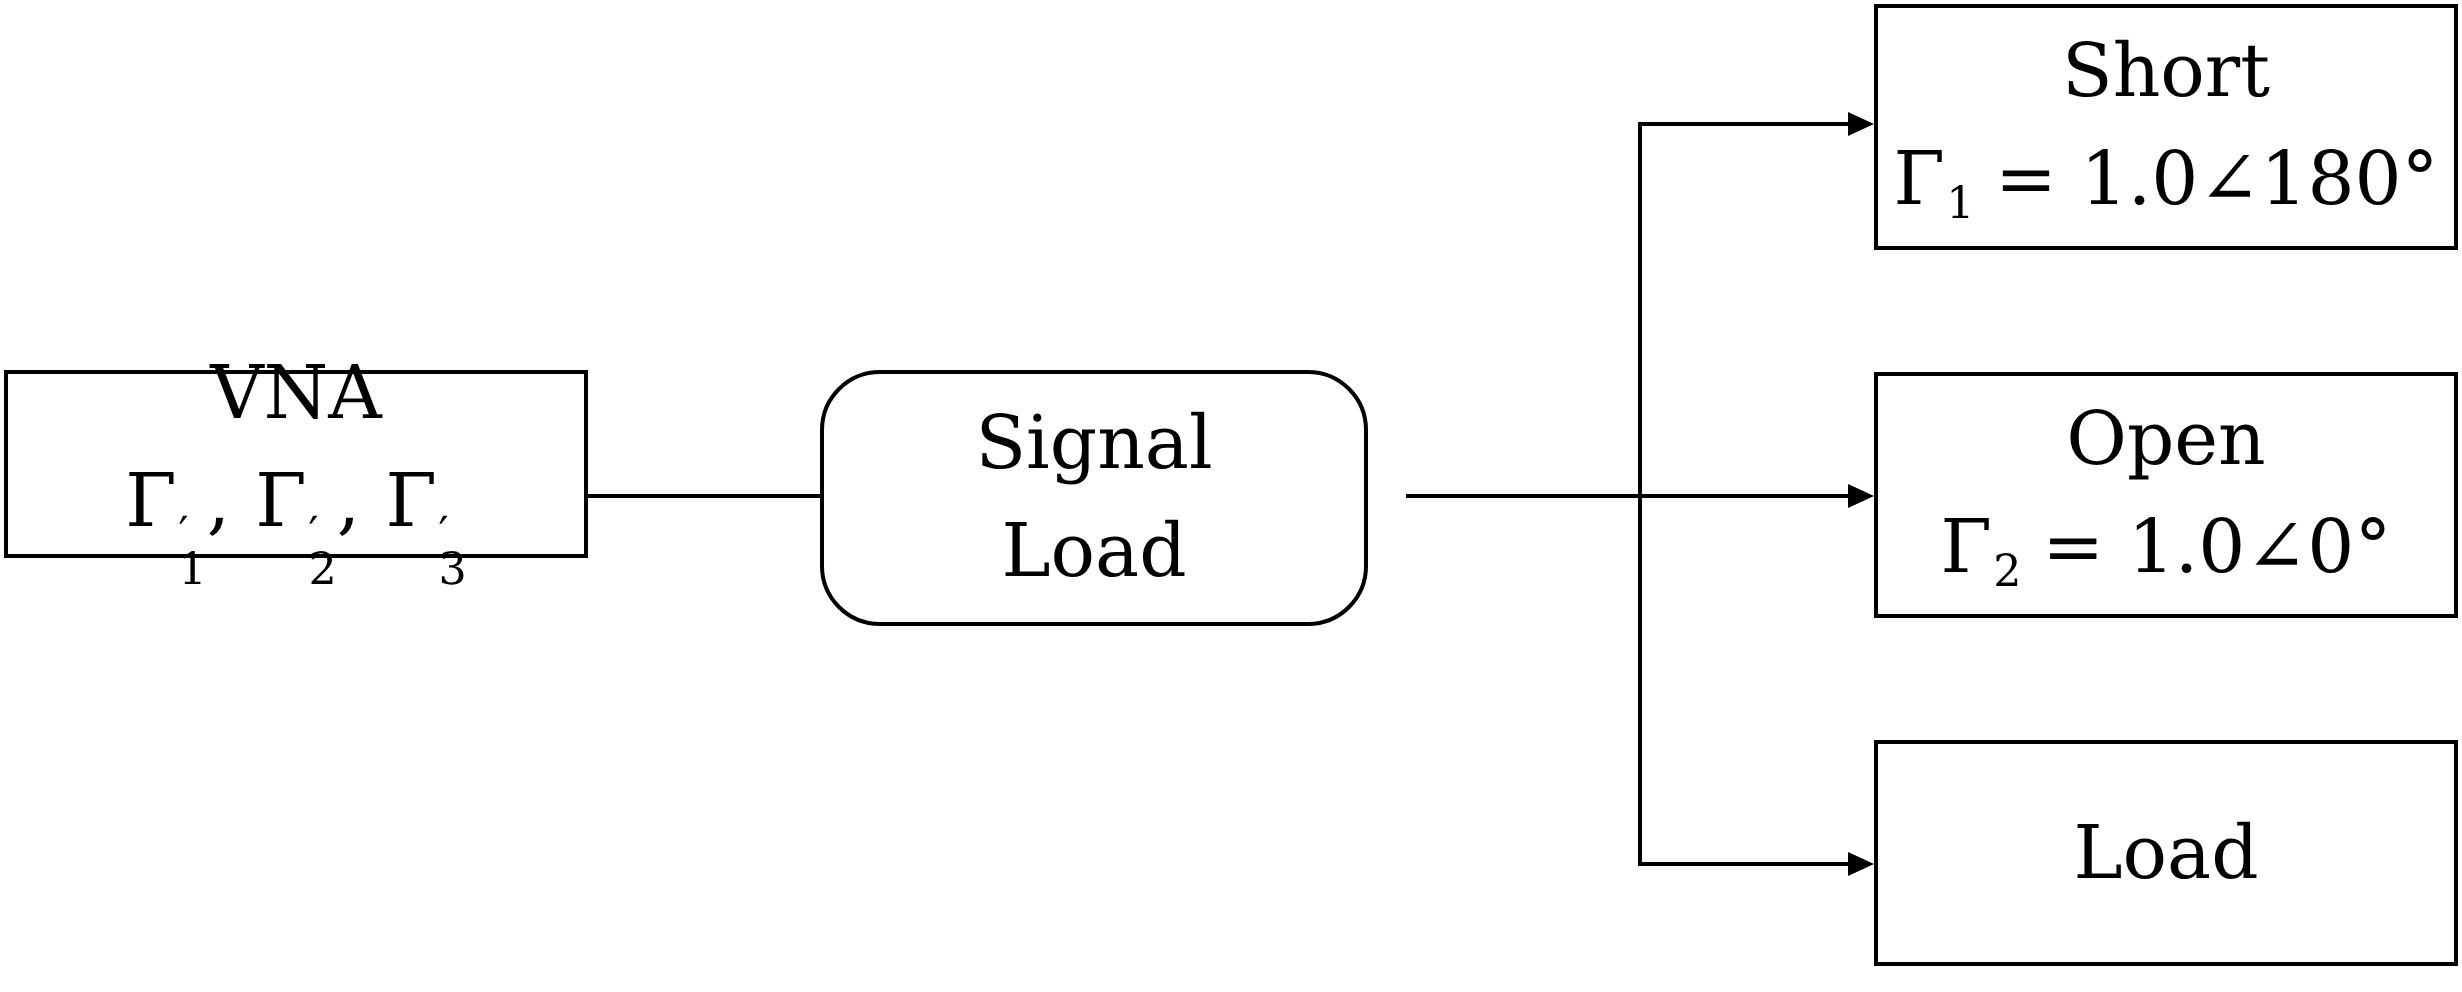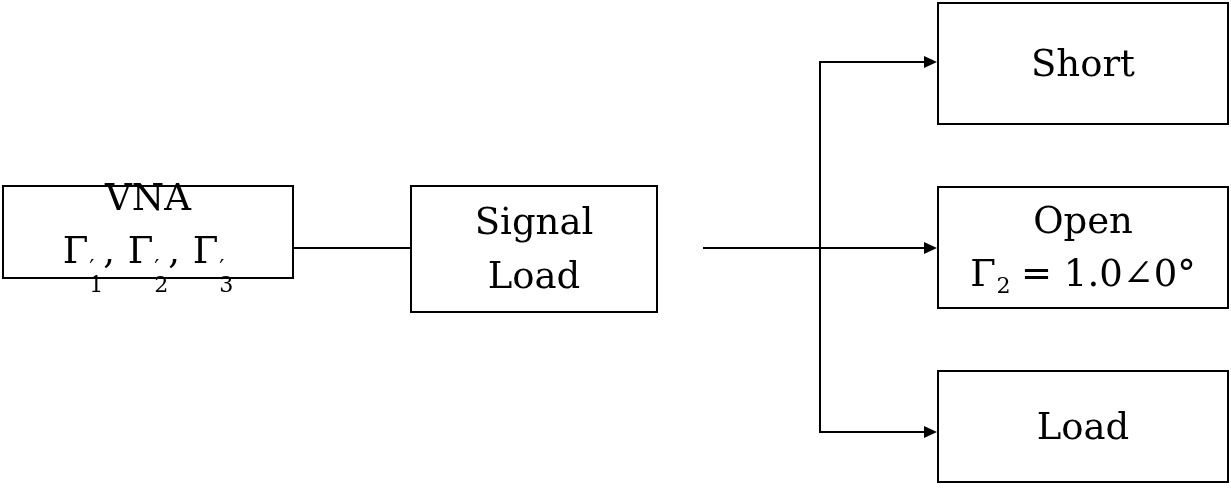--- a/index.html
+++ b/index.html
@@ -23,21 +23,21 @@
     display: flex;
     flex-direction: column;
     align-items: center;
     justify-content: center;
     text-align: center;
     font-size: 37px;
     line-height: 1.45;
     box-sizing: border-box;
   }
   .box-vna    { left: 2px;   top: 185px; width: 292px; height: 94px; }
-  .box-signal { left: 410px; top: 185px; width: 248px; height: 128px; }
+  .box-signal { left: 410px; top: 185px; width: 274px; height: 128px; border-radius: 30px; }
   .box-short  { left: 937px; top: 2px;   width: 292px; height: 123px; }
   .box-open   { left: 937px; top: 186px; width: 292px; height: 123px; justify-content: center; }
   .box-load   { left: 937px; top: 370px; width: 292px; height: 113px; }
 
   .hline {
     position: absolute;
     height: 2px;
     background: #000000;
   }
   .vline {
@@ -104,20 +104,23 @@
     </div>
   </div>
 
   <div class="box box-signal">
     <div>Signal</div>
     <div>Load</div>
   </div>
 
   <div class="box box-short">
     <div>Short</div>
+    <div class="math">
+      <span>Γ</span><span class="gsub">1</span><span class="formula-rest">= 1.0∠180°</span>
+    </div>
   </div>
 
   <div class="box box-open">
     <div>Open</div>
     <div class="math">
       <span>Γ</span><span class="gsub">2</span><span class="formula-rest">= 1.0∠0°</span>
     </div>
   </div>
 
   <div class="box box-load">

